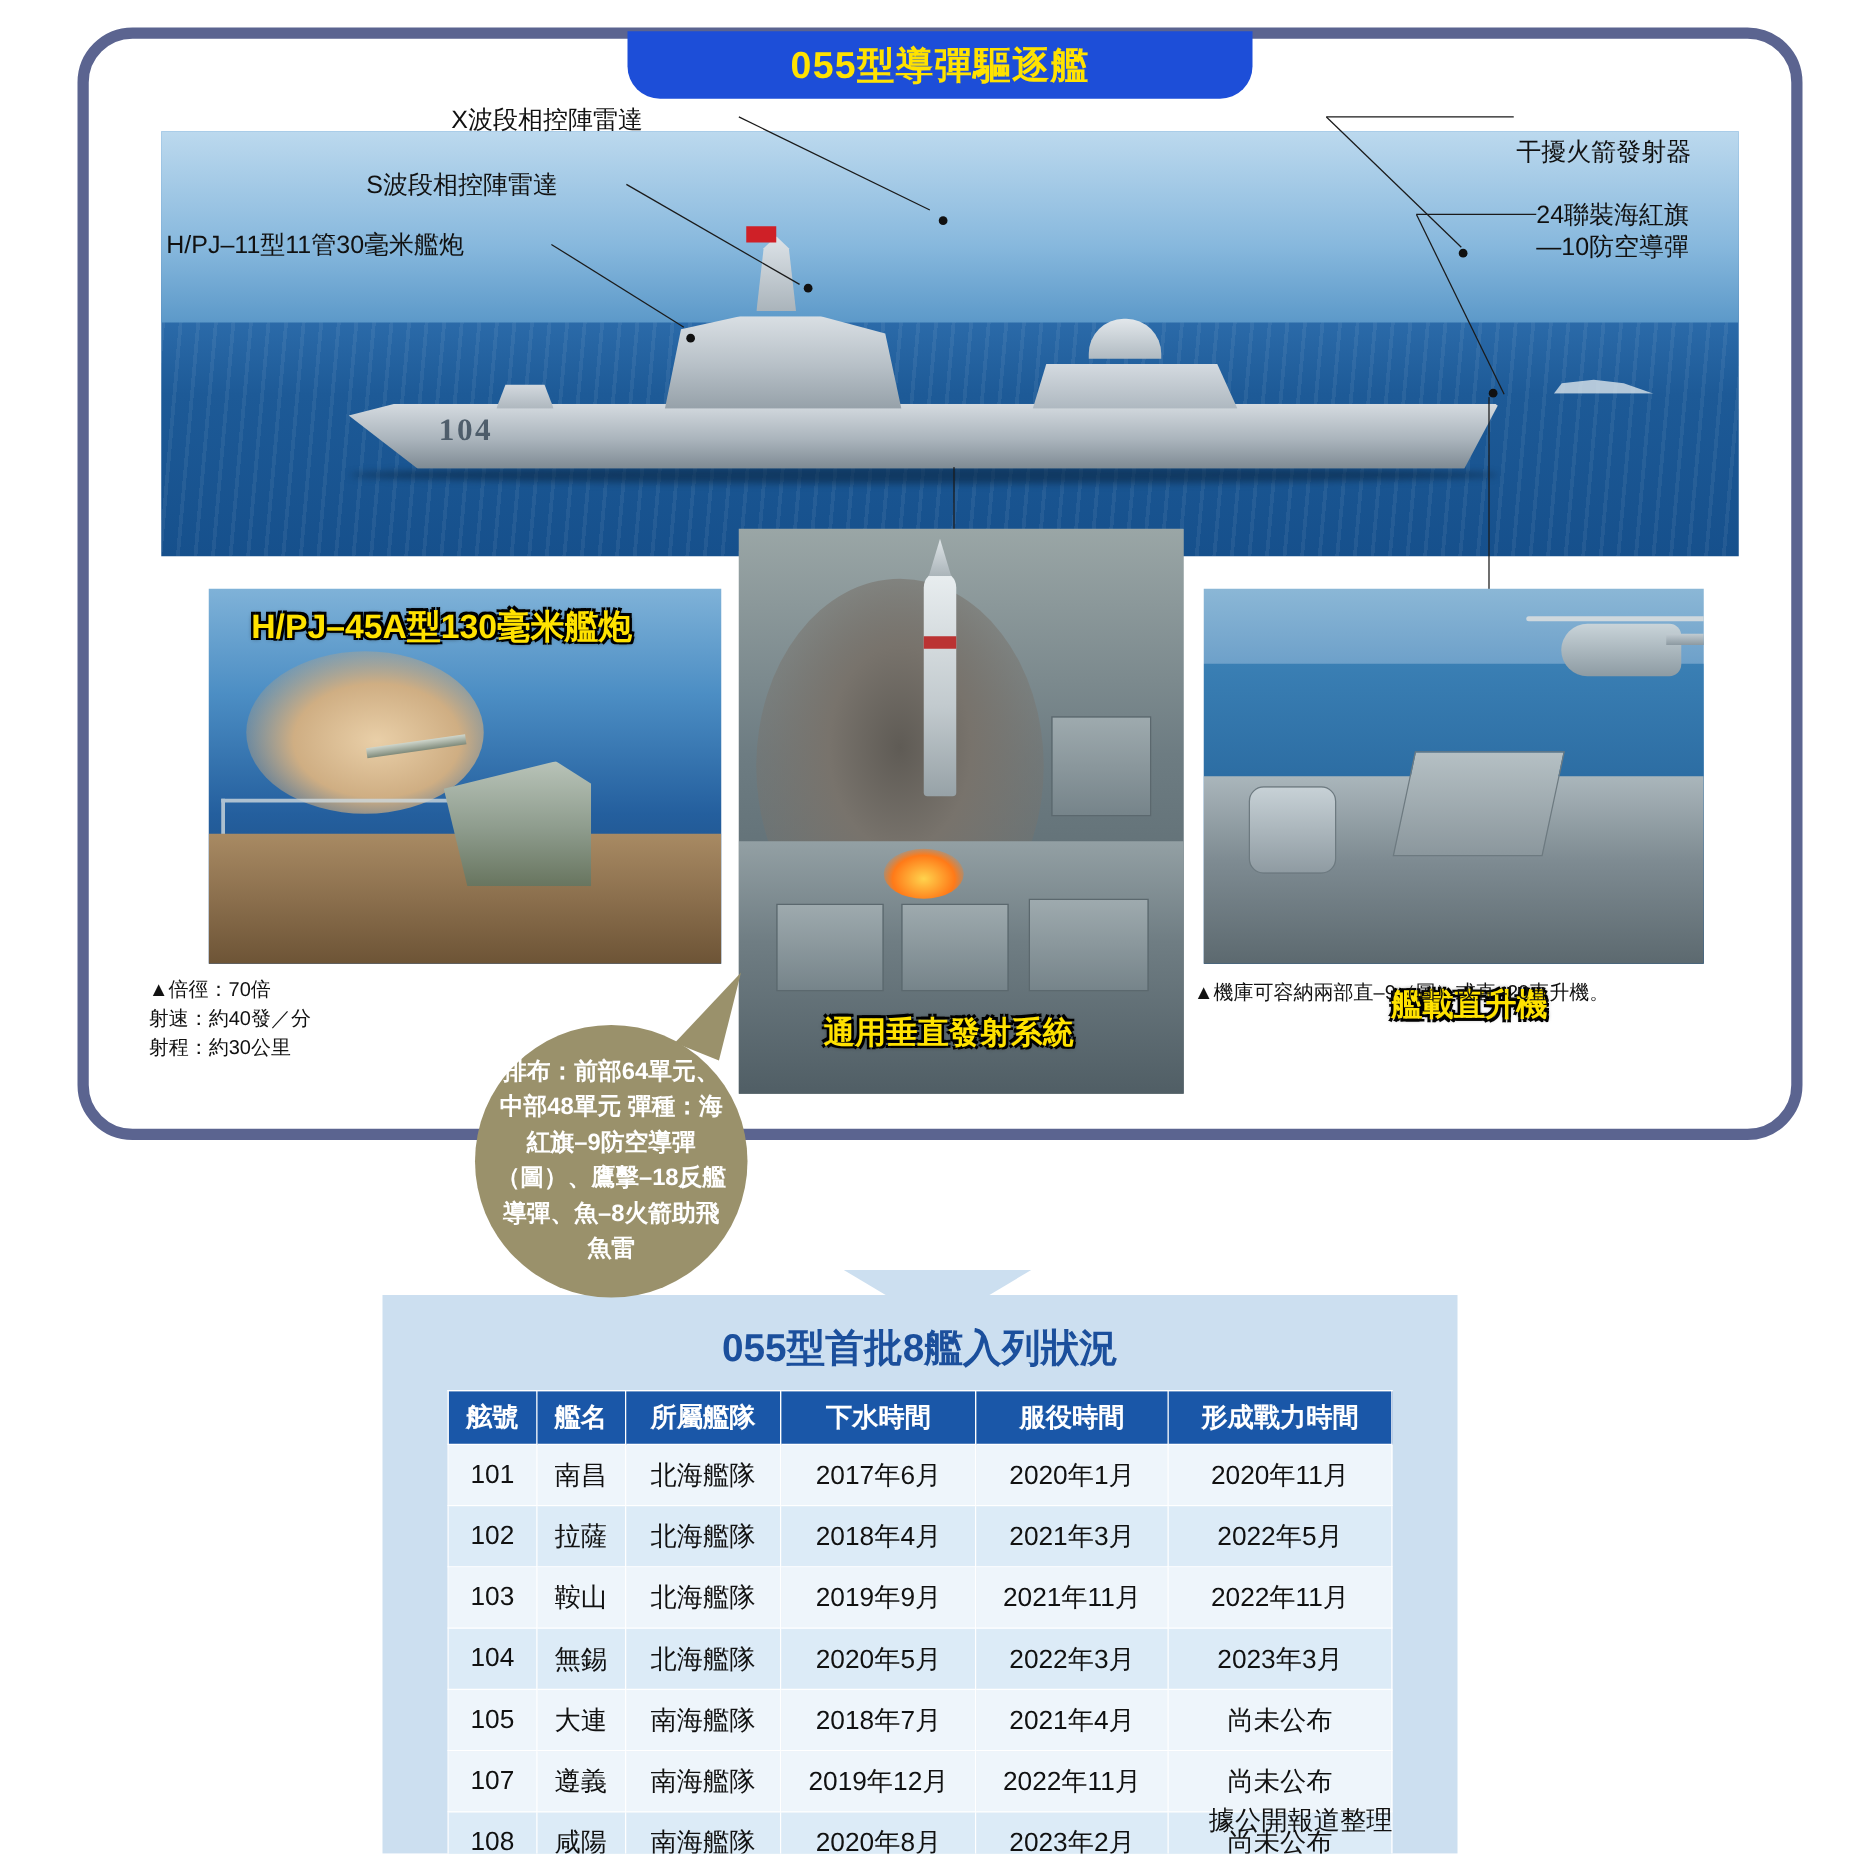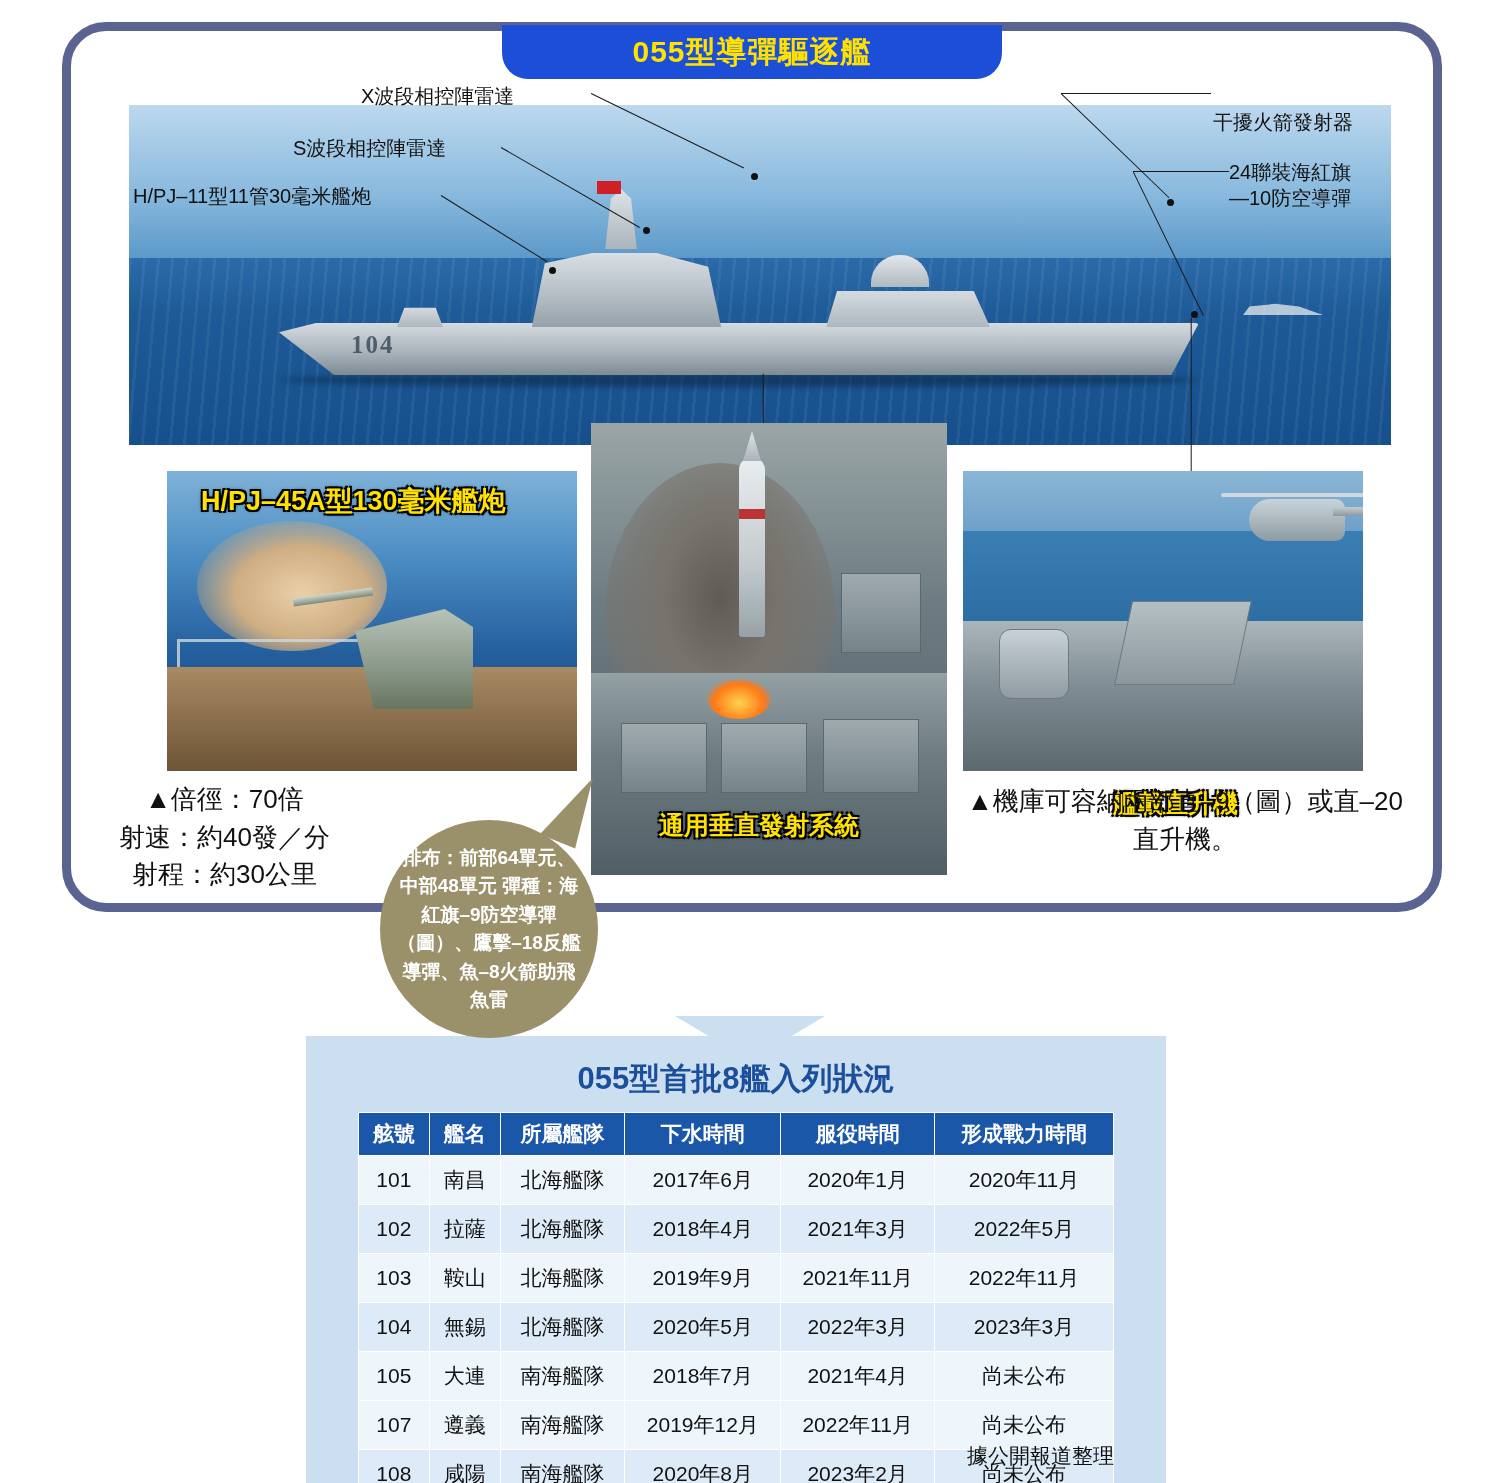--- a/index.html
+++ b/index.html
@@ -254,25 +254,24 @@
     text-shadow:
       -2px -2px 0 #000, 2px -2px 0 #000,
       -2px 2px 0 #000, 2px 2px 0 #000,
       0 0 4px #000;
     white-space: nowrap;
     margin-left: 20px;
   }
 
   .spec-text {
     position: absolute;
-    font-size: 26px;
+    font-size: 16px;
     line-height: 1.45;
     color: #111;
     white-space: pre-line;
-    text-align: center;
   }
 
   
   .bubble {
     position: absolute;
     left: 380px; top: 820px;
     width: 218px; height: 218px;
     border-radius: 50%;
     background: #9a916b;
     color: #fff;

